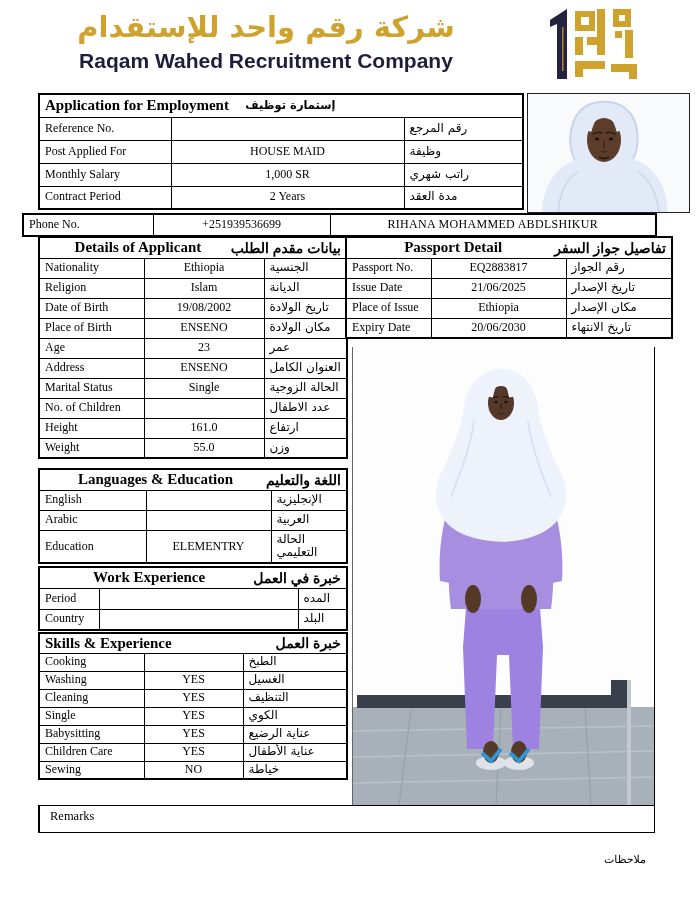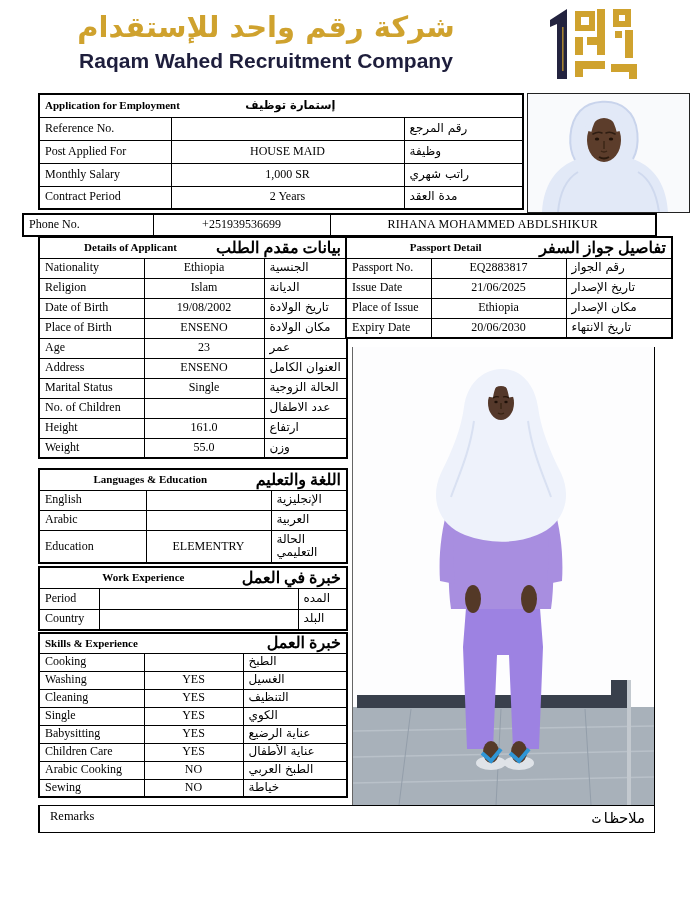--- a/index.html
+++ b/index.html
@@ -17,22 +17,22 @@
 
   
   table.t{position:absolute;border-collapse:collapse;table-layout:fixed;background:#fff;}
   .t th,.t td{border:1px solid #000;padding:0 5px;font-size:12px;line-height:1.15;
       overflow:hidden;white-space:nowrap;font-weight:normal;vertical-align:middle;}
   .t{border:2px solid #000;}
   .b{font-weight:bold;}
   .c-value{text-align:center;}
   .c-ar{direction:rtl;text-align:left;font-family:"DejaVu Sans",sans-serif;font-size:10.5px;}
   .hdr{display:flex;align-items:center;justify-content:space-between;font-weight:bold;}
-  .hdr .en{font-size:11px;}
-  .hdr .ar{direction:rtl;font-family:Liberation Serif, serif;font-size:16px;}
+  .hdr .en{font-size:15px;}
+  .hdr .ar{direction:rtl;font-family:Liberation Sans, sans-serif;font-size:14px;}
   .hdr-center .en{flex:1;text-align:center;}
   .hdr-left .en{flex:1;text-align:left;}
   .app-hdr{position:relative;justify-content:flex-start;}
   .app-hdr .ar-center{position:absolute;left:52%;transform:translateX(-50%);direction:rtl;
       font-family:"DejaVu Sans",sans-serif;font-size:11.5px;font-weight:bold;}
 
   
   .t-app{left:38px;top:93px;width:486px;}  .t-app th,.t-app td{height:23px;}
   .t-phone{left:22px;top:213px;width:635px;} .t-phone td{height:22px;}
   .name-cell{font-weight:bold;text-align:center;font-size:13.5px;letter-spacing:.3px;}
@@ -47,21 +47,21 @@
   .headshot-box{position:absolute;left:527px;top:93px;width:163px;height:120px;
       border:1px solid #222;background:#f9fafc;overflow:hidden;}
   .fullbody-box{position:absolute;left:352px;top:347px;width:303px;height:458px;
       border-left:1px solid #666;border-right:1px solid #000;background:#fdfdfe;overflow:hidden;}
 
   
   .remarks{position:absolute;left:38px;top:805px;width:617px;height:28px;
       border:1px solid #000;border-left-width:2px;display:flex;justify-content:space-between;
       align-items:flex-start;padding:3px 8px 0 10px;}
   .remarks .en{font-size:12.5px;}
-  .remarks .ar{direction:rtl;font-family:Liberation Mono, monospace;font-size:15px;}
+  .remarks .ar{direction:rtl;font-family:Liberation Serif, serif;font-size:11px;margin-top:44px;}
 </style>
 </head>
 <body>
 
 <div class="page">
 
   <div class="company-ar">شركة رقم واحد للإستقدام</div>
   <div class="company-en">Raqam Wahed Recruitment Company</div>
   <div class="logo">
     <svg width="112" height="82" viewBox="0 0 112 82">
@@ -404,25 +404,20 @@
           <td class="c-value">YES</td>
           <td class="c-ar">عناية الرضيع</td>
         </tr>
 
         <tr>
           <td class="c-label">Children Care</td>
           <td class="c-value">YES</td>
           <td class="c-ar">عناية الأطفال</td>
         </tr>
 
-        <tr>
-          <td class="c-label">Arabic Cooking</td>
-          <td class="c-value">NO</td>
-          <td class="c-ar">الطبخ العربي</td>
-        </tr>
 
         <tr>
           <td class="c-label">Sewing</td>
           <td class="c-value">NO</td>
           <td class="c-ar">خياطة</td>
         </tr>
       </tbody>
   </table>
 
   <div class="fullbody-box">

